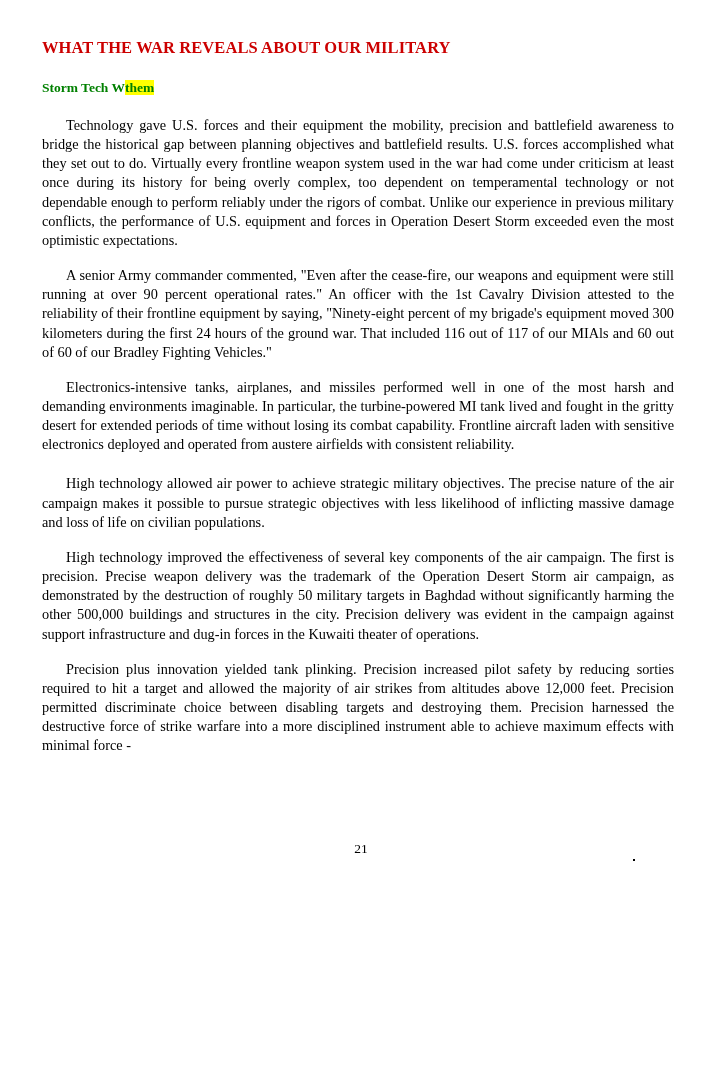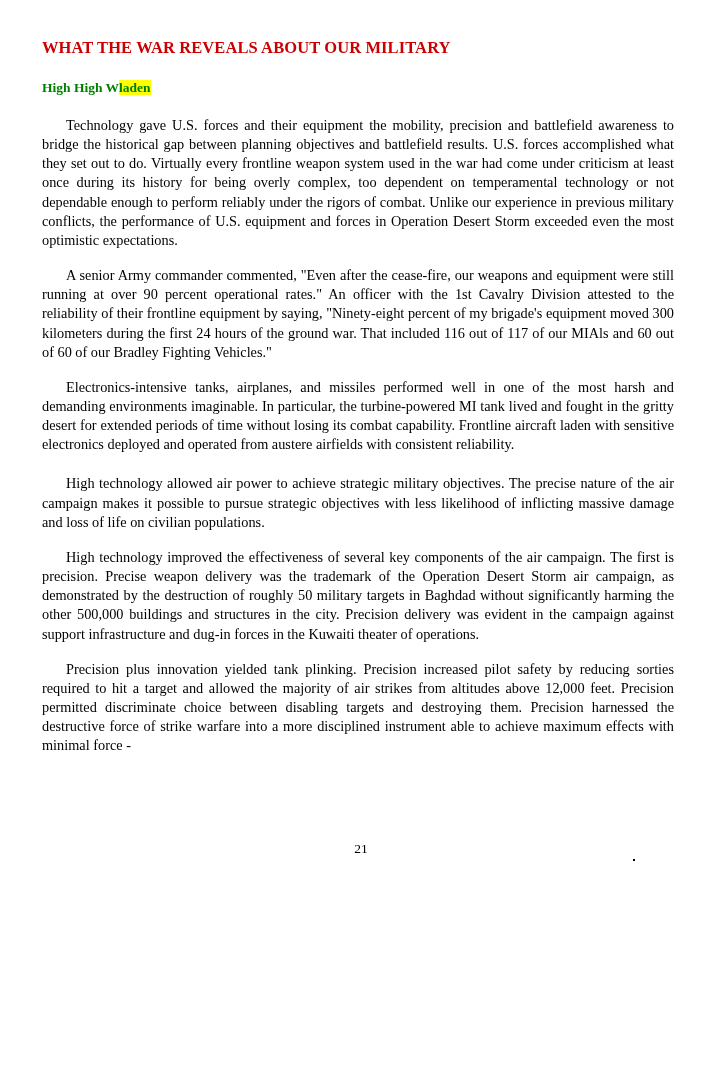--- a/index.html
+++ b/index.html
@@ -79,21 +79,21 @@
     background: #000;
   }
 </style>
 </head>
 <body>
 
 <div class="page">
 
   <h1 class="doc-title">WHAT THE WAR REVEALS ABOUT OUR MILITARY</h1>
 
-  <h2 class="section-heading"><span>High High W</span><span class="hl">laden</span></h2>
+  <h2 class="section-heading"><span>Storm Tech W</span><span class="hl">them</span></h2>
 
   <p class="body-par first">Technology gave U.S. forces and their equipment the mobility, precision and battlefield awareness to bridge the historical gap between planning objectives and battlefield results. U.S. forces accomplished what they set out to do. Virtually every frontline weapon system  used in the war had come under criticism at least once during its  history for being overly complex, too dependent on temperamental technology or not dependable  enough  to  perform  reliably  under the rigors of combat. Unlike our experience  in  previous military conflicts, the performance of U.S. equipment and forces in Operation Desert Storm exceeded even the most optimistic expectations.</p>
   <p class="body-par">A  senior  Army  commander  commented,  "Even  after the cease-fire, our weapons and equipment  were  still  running  at  over 90 percent operational rates." An officer with the 1st Cavalry  Division attested to the reliability of their frontline equipment by saying, "Ninety-eight  percent  of  my  brigade's   equipment moved 300 kilometers during the first 24 hours  of  the  ground  war. That included 116 out of 117 of our MIAls and 60 out of 60 of our Bradley Fighting Vehicles."</p>
   <p class="body-par">Electronics-intensive  tanks, airplanes, and missiles performed well in one of the most harsh  and  demanding environments imaginable. In particular, the turbine-powered MI tank  lived   and fought in the gritty desert for extended periods of time without losing its combat   capability.  Frontline  aircraft  laden  with  sensitive  electronics  deployed  and operated from austere airfields with consistent reliability.</p>
 
 
   <p class="body-par first">High   technology  allowed  air  power  to  achieve  strategic  military  objectives.  The precise  nature  of  the air campaign makes it possible to pursue strategic objectives with less likelihood of inflicting massive damage and loss of life on civilian populations.</p>
   <p class="body-par">High  technology  improved  the  effectiveness  of  several  key  components  of the air campaign.  The  first  is  precision.  Precise  weapon  delivery  was  the  trademark of the Operation  Desert Storm air campaign, as demonstrated by the destruction of roughly 50 military  targets  in  Baghdad   without significantly harming the other 500,000 buildings and  structures  in  the  city.  Precision  delivery  was  evident  in  the  campaign  against support infrastructure and dug-in forces in the Kuwaiti theater of operations.</p>
   <p class="body-par">Precision  plus  innovation  yielded  tank  plinking. Precision increased pilot safety by reducing  sorties  required  to  hit  a  target   and allowed the majority of air strikes from altitudes  above  12,000  feet.   Precision permitted discriminate choice between disabling targets   and destroying them. Precision harnessed the destructive force of strike warfare into a more disciplined instrument able to achieve maximum effects with minimal force -</p>
 

